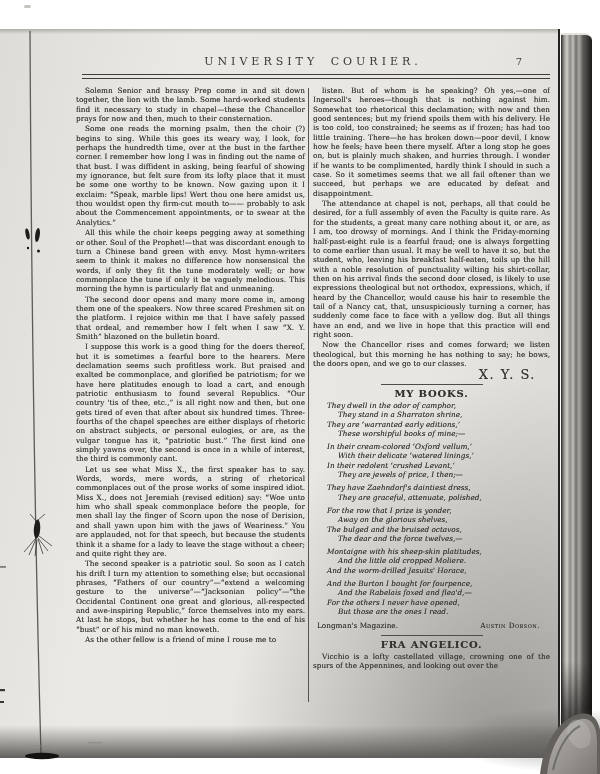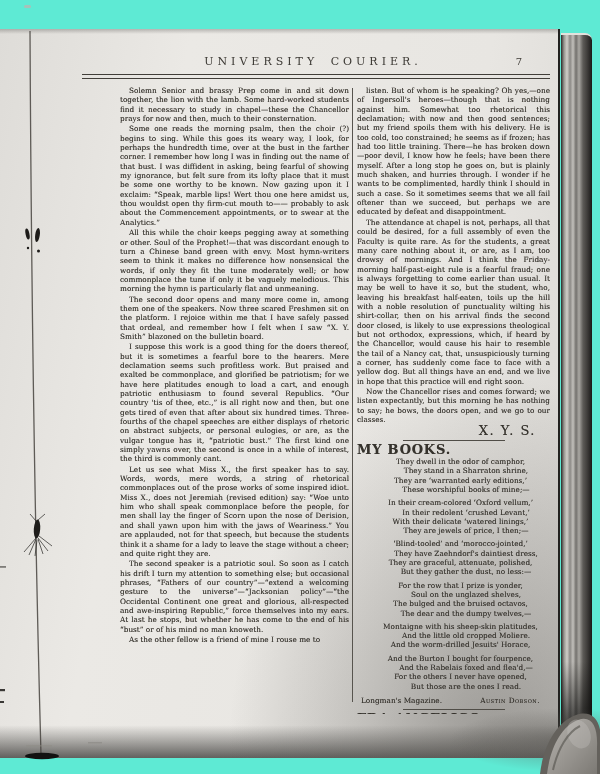--- a/index.html
+++ b/index.html
@@ -1,16 +1,16 @@
 <!DOCTYPE html>
 <html><head>
 <meta charset="utf-8">
 <style>
   html,body{margin:0;padding:0;background:#000;}
-  .scan{position:relative;width:600px;height:774px;background:#5eead4;overflow:hidden;
+  .scan{position:relative;width:600px;height:774px;background:#ffffff;overflow:hidden;
         font-family:"DejaVu Serif",serif;}
   
   .page{position:absolute;left:0;top:29px;width:558px;height:729px;
         background:
           radial-gradient(ellipse at 88% 102%, rgba(92,90,86,.55) 0%, rgba(92,90,86,0) 38%),
           linear-gradient(180deg, rgba(30,28,26,.25) 0, rgba(30,28,26,0) 5px),
           linear-gradient(180deg, rgba(0,0,0,0) 95.5%, rgba(25,24,22,.65) 100%),
           linear-gradient(100deg,#dedcd8 0%,#ebe9e5 28%,#e8e6e2 72%,#d9d7d3 100%);
         border-right:2px solid #22211f;}
   
@@ -23,29 +23,29 @@
   
   .content{position:absolute;left:76px;top:26px;width:474px;color:#35322c;}
   .header{position:relative;height:17px;}
   .journal-title{text-align:center;font-size:11px;letter-spacing:4px;word-spacing:5px;color:#3c3934;}
   .page-number{position:absolute;right:28px;top:1px;font-size:10px;color:#3c3934;}
   .rule-double{border-top:1.5px solid #413e39;border-bottom:1px solid #413e39;height:3px;
                margin:2px 0 7px 6px;}
   .columns{display:flex;height:628px;overflow:hidden;}
   .col{font-size:7.3px;line-height:9.35px;text-align:justify;
        text-shadow:0 0 .35px rgba(53,50,44,.55);}
-  .col-left{width:229px;margin-left:44px;}
+  .col-left{width:229px;}
   .col-divider{width:1px;background:#57544e;margin:2px 4px 12px 3px;}
   .col-right{flex:1;}
   .col p{margin:0 0 1px;text-indent:9px;}
   .signature{text-align:right;padding-right:14px;letter-spacing:1.5px;font-size:13px;margin:2px 0 1px;}
   .rule-short{width:102px;border-top:1px solid #504d47;margin:4px auto;}
-  .section-title{text-align:left;font-weight:bold;font-size:13px;letter-spacing:.8px;margin:2px 0 3px;}
+  .section-title{text-align:center;font-weight:bold;font-size:10px;letter-spacing:.8px;margin:2px 0 3px;}
   .stanza{margin:0 0 4px 14px;}
-  .poem-line{text-align:center;line-height:9.3px;}
+  .poem-line{text-align:left;line-height:9.3px;font-style:italic;}
   .poem-line:nth-child(even){padding-left:11px;}
   .attribution{display:flex;justify-content:space-between;padding:1px 10px 0 4px;}
   .attribution .author{font-variant:small-caps;letter-spacing:.5px;}
   .article-text{margin:0;}
   svg.artifacts{position:absolute;left:0;top:0;width:600px;height:774px;z-index:5;pointer-events:none;}
 </style>
 </head>
 <body>
 
 <div class="scan">
@@ -70,51 +70,49 @@
           <p>Let us see what Miss X., the first speaker has to say. Words, words, mere words, a string of rhetorical commonplaces out of the prose works of some inspired idiot. Miss X., does not Jeremiah (revised edition) say: “Woe unto him who shall speak commonplace before the people, for men shall lay the finger of Scorn upon the nose of Derision, and shall yawn upon him with the jaws of Weariness.” You are applauded, not for that speech, but because the students think it a shame for a lady to leave the stage without a cheer; and quite right they are.</p>
           <p>The second speaker is a patriotic soul. So soon as I catch his drift I turn my attention to something else; but occasional phrases, “Fathers of our country”—“extend a welcoming gesture to the universe”—“Jacksonian policy”—“the Occidental Continent one great and glorious, all-respected and awe-inspiring Republic,” force themselves into my ears. At last he stops, but whether he has come to the end of his “bust” or of his mind no man knoweth.</p>
           <p>As the other fellow is a friend of mine I rouse me to</p>
         </div>
 
         <div class="col-divider"></div>
 
         <div class="col col-right">
           <p>listen. But of whom is he speaking? Oh yes,—one of Ingersoll's heroes—though that is nothing against him. Somewhat too rhetorical this declamation; with now and then good sentences; but my friend spoils them with his delivery. He is too cold, too constrained; he seems as if frozen; has had too little training. There—he has broken down—poor devil, I know how he feels; have been there myself. After a long stop he goes on, but is plainly much shaken, and hurries through. I wonder if he wants to be complimented, hardly think I should in such a case. So it sometimes seems that we all fail oftener than we succeed, but perhaps we are educated by defeat and disappointment.</p>
           <p>The attendance at chapel is not, perhaps, all that could be desired, for a full assembly of even the Faculty is quite rare. As for the students, a great many care nothing about it, or are, as I am, too drowsy of mornings. And I think the Friday-morning half-past-eight rule is a fearful fraud; one is always forgetting to come earlier than usual. It may be well to have it so, but the student, who, leaving his breakfast half-eaten, toils up the hill with a noble resolution of punctuality wilting his shirt-collar, then on his arrival finds the second door closed, is likely to use expressions theological but not orthodox, expressions, which, if heard by the Chancellor, would cause his hair to resemble the tail of a Nancy cat, that, unsuspiciously turning a corner, has suddenly come face to face with a yellow dog. But all things have an end, and we live in hope that this practice will end right soon.</p>
-          <p>Now the Chancellor rises and comes forward; we listen expectantly, but this morning he has nothing to say; he bows, the doors open, and we go to our classes.</p>
+          <p>Now the Chancellor rises and comes forward; we listen theological, but this morning he has nothing to say; he bows, the doors open, and we go to our classes.</p>
           <div class="signature">X. Y. S.</div>
 
           <div class="rule-short"></div>
 
           <div class="poem">
             <div class="section-title">MY BOOKS.</div>
 
             <div class="stanza">
               <div class="poem-line">They dwell in the odor of camphor,</div>
               <div class="poem-line">They stand in a Sharraton shrine,</div>
               <div class="poem-line">They are ‘warranted early editions,’</div>
               <div class="poem-line">These worshipful books of mine;—</div>
             </div>
             <div class="stanza">
               <div class="poem-line">In their cream-colored ‘Oxford vellum,’</div>
+              <div class="poem-line">With their delicate ‘watered linings,’</div>
               <div class="poem-line">In their redolent ‘crushed Levant,’</div>
-              <div class="poem-line">With their delicate ‘watered linings,’</div>
               <div class="poem-line">They are jewels of price, I then;—</div>
             </div>
             <div class="stanza">
-              <div class="poem-line">‘Blind-tooled’ and ‘morocco-jointed,’</div>
               <div class="poem-line">They have Zaehndorf's daintiest dress,</div>
               <div class="poem-line">They are graceful, attenuate, polished,</div>
-              <div class="poem-line">But they gather the dust, no less:—</div>
             </div>
             <div class="stanza">
               <div class="poem-line">For the row that I prize is yonder,</div>
-              <div class="poem-line">Soul on the unglazed shelves,</div>
+              <div class="poem-line">Away on the glorious shelves,</div>
               <div class="poem-line">The bulged and the bruised octavos,</div>
-              <div class="poem-line">The dear and the dumpy twelves,—</div>
+              <div class="poem-line">The dear and the force twelves,—</div>
             </div>
             <div class="stanza">
               <div class="poem-line">Montaigne with his sheep-skin platitudes,</div>
               <div class="poem-line">And the little old cropped Moliere.</div>
               <div class="poem-line">And the worm-drilled Jesuits' Horace,</div>
             </div>
             <div class="stanza">
               <div class="poem-line">And the Burton I bought for fourpence,</div>
               <div class="poem-line">And the Rabelais foxed and flea'd,—</div>
               <div class="poem-line">For the others I never have opened,</div>

